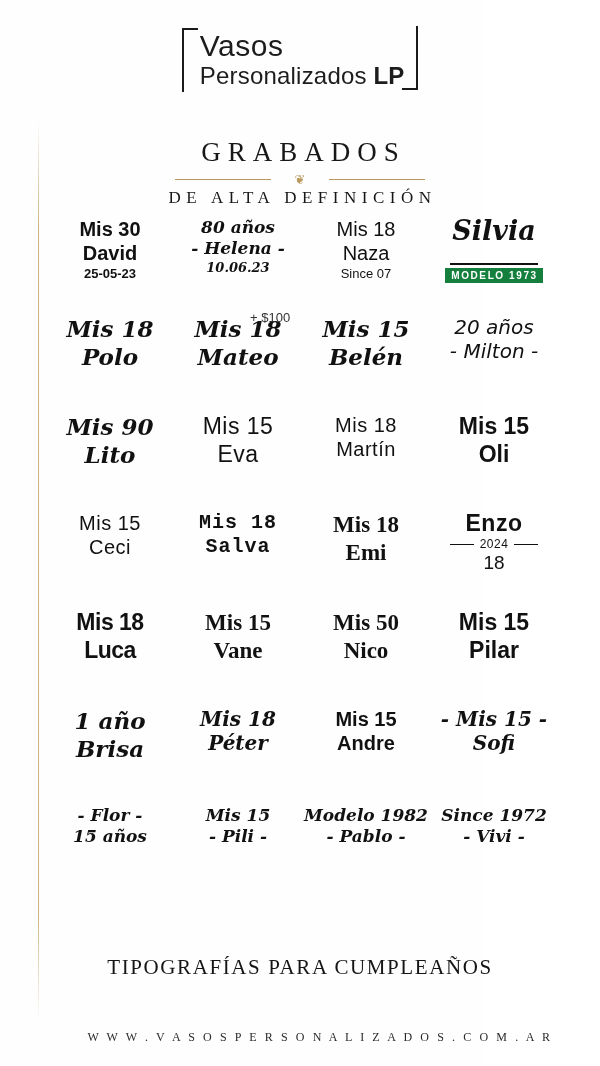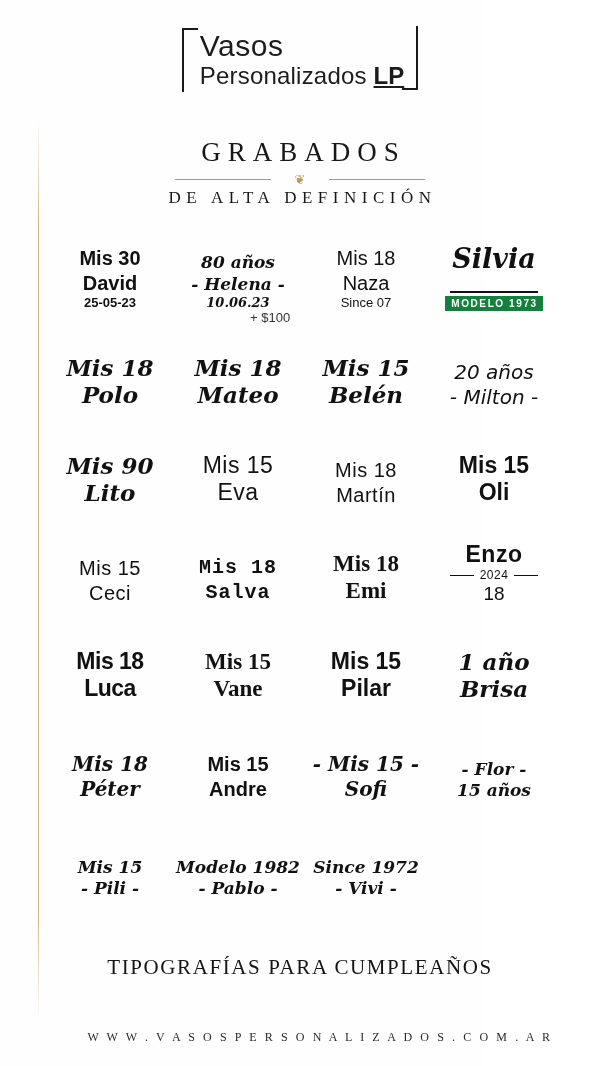--- a/index.html
+++ b/index.html
@@ -77,21 +77,20 @@
     font-size: 24px;
     letter-spacing: 0.2px;
     color: #1c1c1c;
     line-height: 1.15;
     text-align: left;
     padding-left: 4px;
   }
   .logo-lp {
     font-weight: bold;
     letter-spacing: 0px;
-    text-decoration: underline;
   }
 
   
   .heading {
     position: absolute;
     top: 137px;
     left: 0;
     width: 600px;
     text-align: center;
   }
@@ -143,21 +142,21 @@
     display: grid;
     grid-template-columns: repeat(4, 1fr);
     grid-auto-rows: 98px;
     row-gap: 0px;
     column-gap: 0px;
   }
   .cell {
     display: flex;
     flex-direction: column;
     align-items: center;
-    justify-content: flex-end;
+    justify-content: flex-start;
     text-align: center;
     color: #111;
     padding: 2px 2px;
     overflow: hidden;
   }
   .l1, .l2, .l3 { display: block; white-space: nowrap; }
 
   
   .sty-script      { font-family: "DejaVu Serif", serif; font-style: italic; font-weight: bold; }
   .sty-script-lt   { font-family: "DejaVu Serif", serif; font-style: italic; font-weight: bold; }
@@ -356,20 +355,24 @@
         <div class="enzo-age">18</div>
       </div>
       <div class="cell sty-cond sz-xl">
         <span class="l1">Mis 18</span>
         <span class="l2">Luca</span>
       </div>
       <div class="cell sty-serif sz-xl">
         <span class="l1">Mis 15</span>
         <span class="l2">Vane</span>
       </div>
+      <div class="cell sty-serif sz-xl">
+        <span class="l1">Mis 50</span>
+        <span class="l2">Nico</span>
+      </div>
       <div class="cell sty-marker sz-xl">
         <span class="l1">Mis 15</span>
         <span class="l2">Pilar</span>
       </div>
       <div class="cell sty-script-lt sz-xl">
         <span class="l1">1 año</span>
         <span class="l2">Brisa</span>
       </div>
       <div class="cell sty-script sz-l">
         <span class="l1">Mis 18</span>

